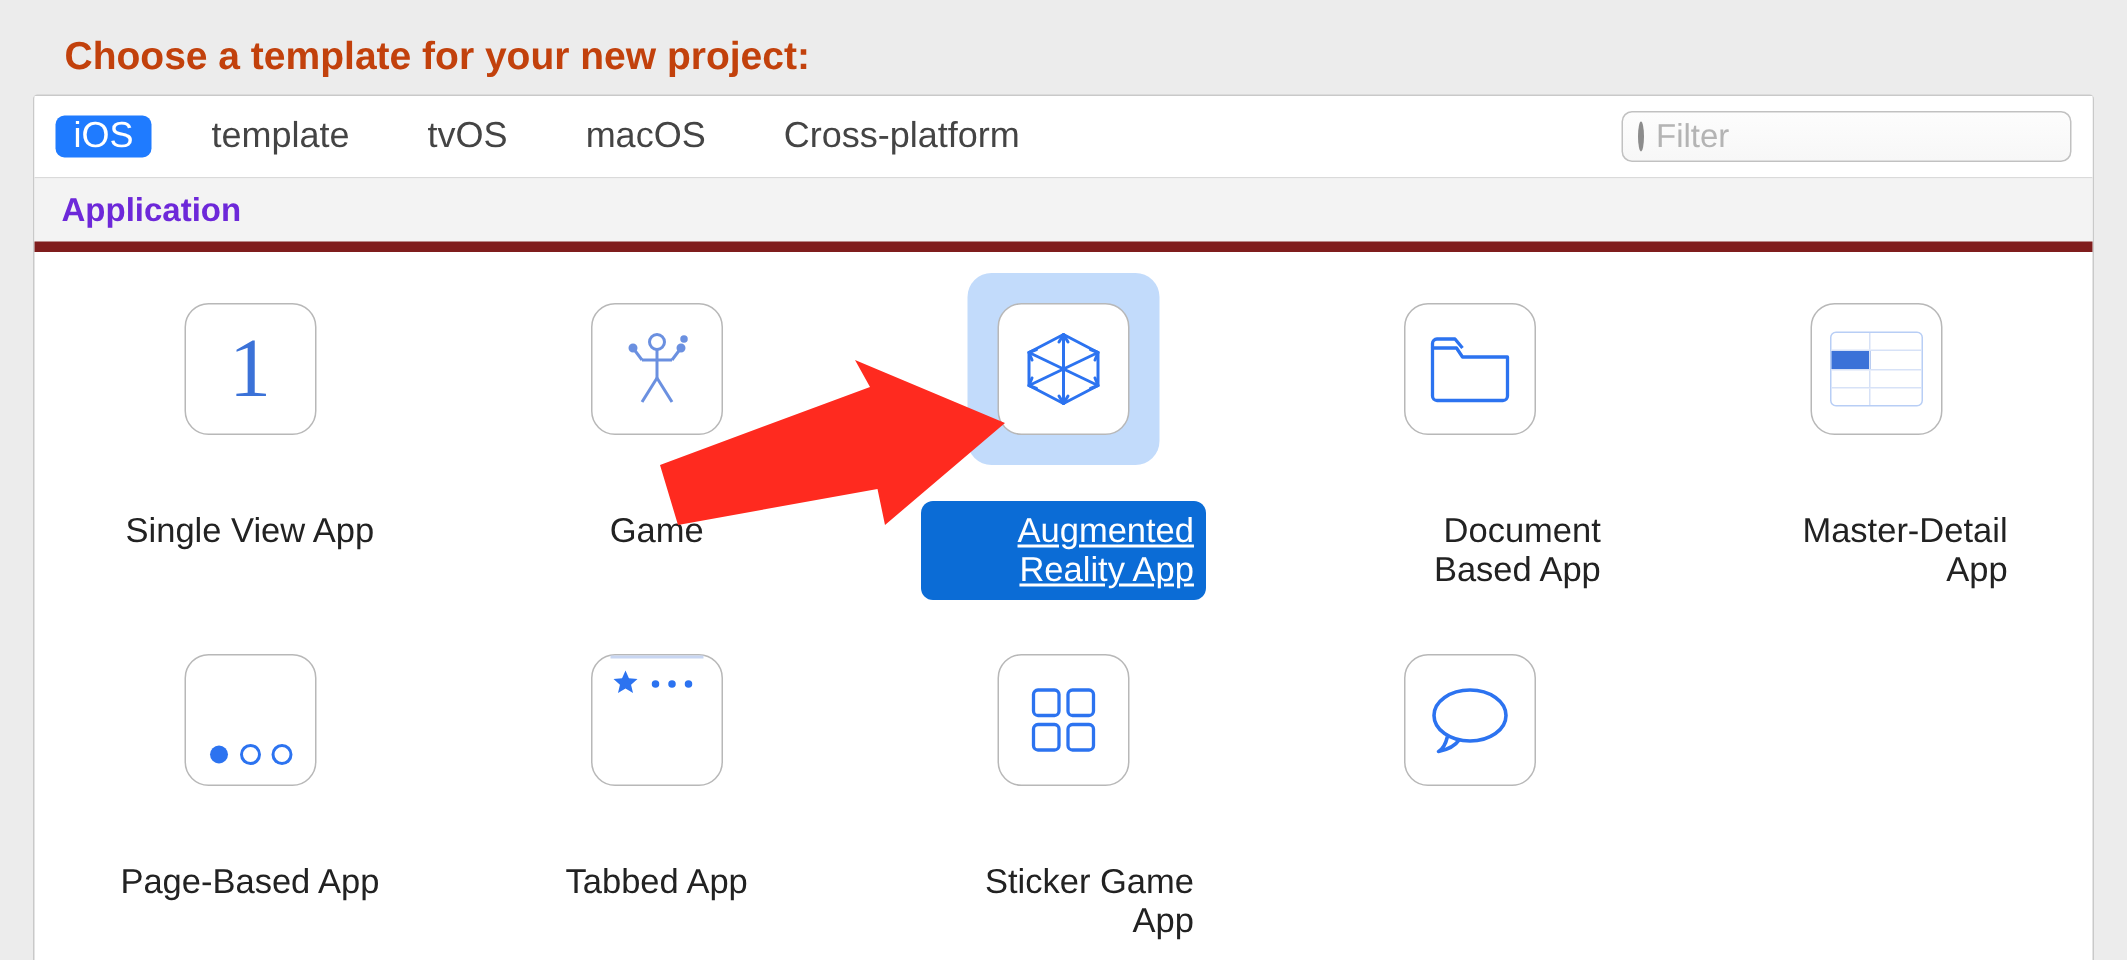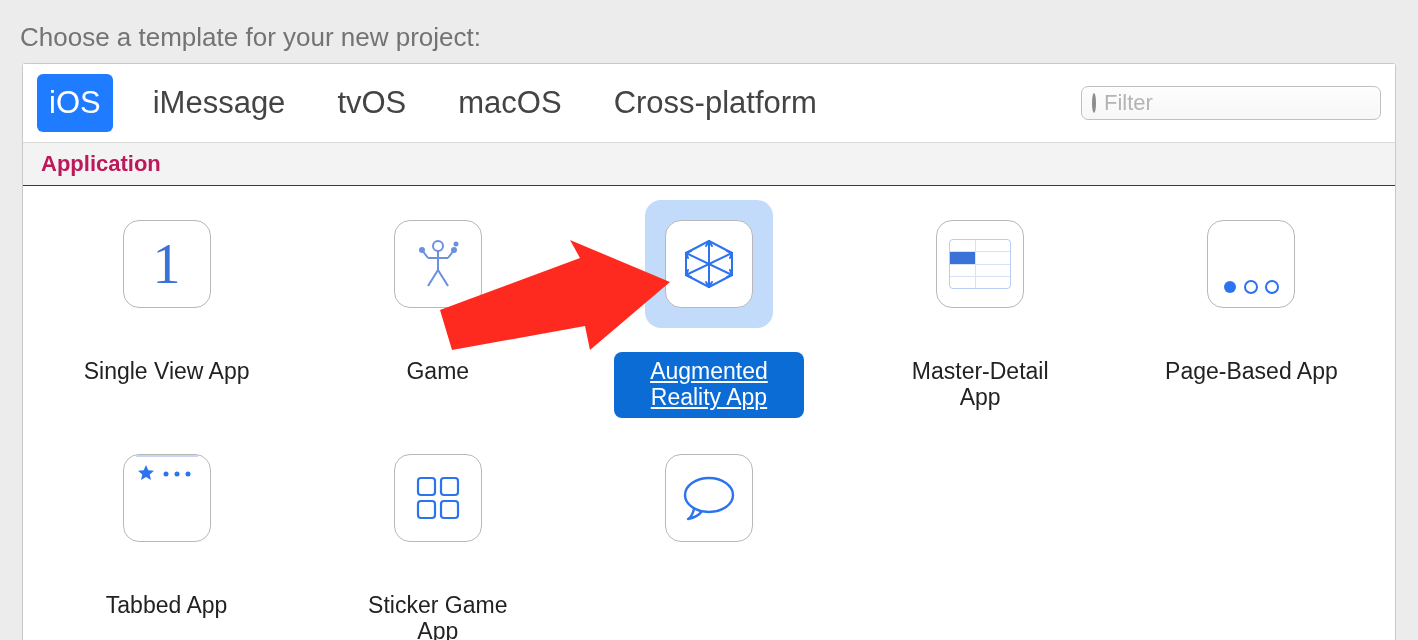--- a/index.html
+++ b/index.html
@@ -6,23 +6,23 @@
     body {
       font-family: -apple-system, "Helvetica Neue", Helvetica, Arial, sans-serif;
       background: #ececec;
       width: 1418px;
       height: 640px;
       overflow: hidden;
       color: #333;
     }
     .title {
       font-size: 26px;
-      font-weight: 400;
-      padding: 22px 0 10px 20px;
-      color: #737373;
+      font-weight: 700;
+      padding: 22px 0 10px 43px;
+      color: #c2410c;
     }
     .panel {
       margin: 0 22px 22px 22px;
       border: 1px solid #c9c9c9;
       border-radius: 3px;
       background: #fff;
     }
     
     .toolbar {
       display: flex;
@@ -30,23 +30,23 @@
       background: #fff;
       border-bottom: 1px solid #dadada;
       padding: 10px 14px 10px 14px;
     }
     .tabs {
       display: flex;
       gap: 28px;
       align-items: center;
     }
     .tab {
-      font-size: 31px;
+      font-size: 24px;
       color: #444;
-      padding: 11px 12px;
+      padding: 0 12px;
       border-radius: 6px;
       cursor: default;
       white-space: nowrap;
     }
     .tab.selected {
       background: #1f7bff;
       color: #fff;
     }
     .spacer { flex: 1; }
     .filter-field {
@@ -82,25 +82,25 @@
       outline: none;
       background: transparent;
       font-size: 22px;
       color: #555;
       flex: 1;
     }
     .filter-input::placeholder { color: #b4b4b4; }
     
     .section-header {
       background: #f3f3f3;
-      border-bottom: 1px solid #7f1d1d;
+      border-bottom: 7px solid #7f1d1d;
       padding: 8px 18px;
       font-size: 22px;
       font-weight: 600;
-      color: #be185d;
+      color: #6d28d9;
     }
     
     .grid {
       display: grid;
       grid-template-columns: repeat(5, 1fr);
       gap: 10px 0;
       padding: 8px 8px 26px 8px;
     }
     .tpl {
       display: flex;
@@ -126,21 +126,21 @@
       border-radius: 16px;
       background: #fff;
       display: flex;
       align-items: center;
       justify-content: center;
     }
     .tpl-label {
       font-size: 23px;
       line-height: 1.15;
       color: #222;
-      text-align: center;
+      text-align: right;
       max-width: 190px;
       padding: 6px 8px 7px 8px;
       border-radius: 8px;
     }
     .tpl.selected .tpl-label {
       background: #0b6cd6;
       color: #fff;
       text-decoration: underline;
     }
     
@@ -158,21 +158,21 @@
 </head>
 <body>
 
 <div class="title">Choose a template for your new project:</div>
 
 <div class="panel">
 
   <div class="toolbar">
     <div class="tabs">
       <div class="tab selected">iOS</div>
-      <div class="tab">iMessage</div>
+      <div class="tab">template</div>
       <div class="tab">tvOS</div>
       <div class="tab">macOS</div>
       <div class="tab">Cross-platform</div>
     </div>
     <div class="spacer"></div>
     <div class="filter-field">
       <span class="filter-icon"></span>
       <input class="filter-input" type="text" placeholder="Filter" style="">
     </div>
   </div>
@@ -228,20 +228,33 @@
               <path d="M54 20 l-5 -2 M54 20 l-2 5"></path>
               <path d="M8 42 l5 2 M8 42 l2 -5"></path>
               <path d="M54 42 l-5 2 M54 42 l-2 -5"></path>
             </g>
           </svg>
         </div>
       </div>
       <div class="tpl-label">Augmented Reality App</div>
     </div>
 
+    <div class="tpl">
+      <div class="iconwell">
+        <div class="iconbox">
+          <svg width="58" height="48" viewBox="0 0 58 48">
+            <g stroke="#2c73f0" stroke-width="2.2" fill="none" stroke-linejoin="round">
+              <path d="M4 10 h16 l4 6 h30 v26 a3 3 0 0 1 -3 3 H7 a3 3 0 0 1 -3 -3 Z"></path>
+              <path d="M4 10 v-3 a3 3 0 0 1 3 -3 h12 l5 6"></path>
+            </g>
+          </svg>
+        </div>
+      </div>
+      <div class="tpl-label">Document Based App</div>
+    </div>
 
     <div class="tpl">
       <div class="iconwell">
         <div class="iconbox">
           <div style="width:62px;height:50px;border:1.8px solid #b8cef5;border-radius:4px;display:flex;flex-direction:column;">
             <div style="flex:1;border-bottom:1.5px solid #d7e2f7;display:flex;">
                 <div style="width:26px;border-right:1.5px solid #d7e2f7;"></div>
               </div>
             <div style="flex:1;border-bottom:1.5px solid #d7e2f7;display:flex;">
                 <div style="width:26px;background:#3b72d8;border-right:1.5px solid #d7e2f7;"></div>

